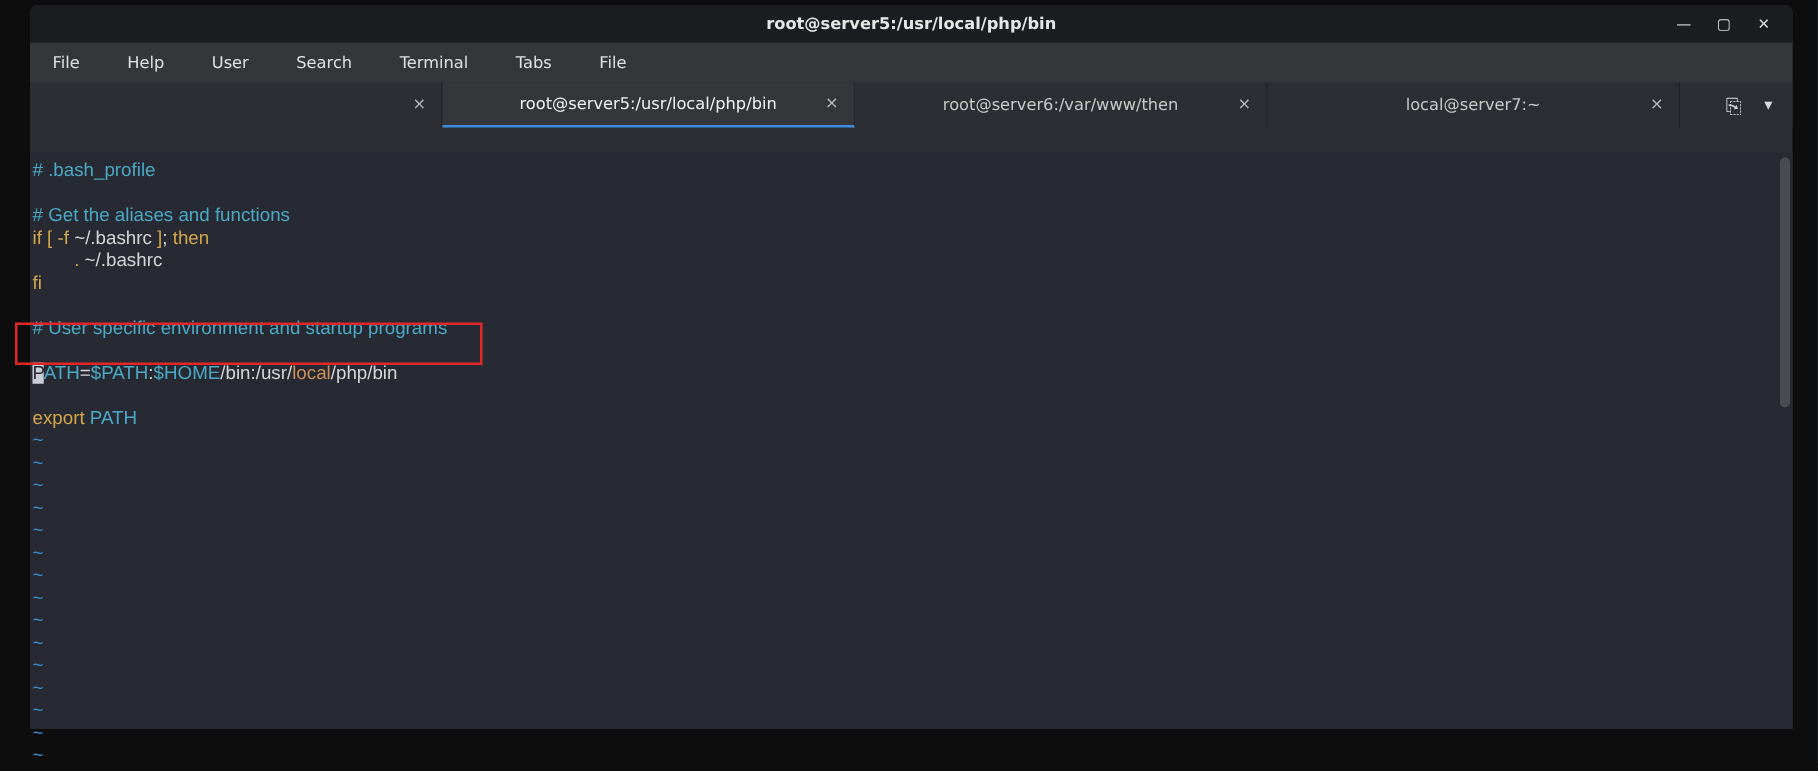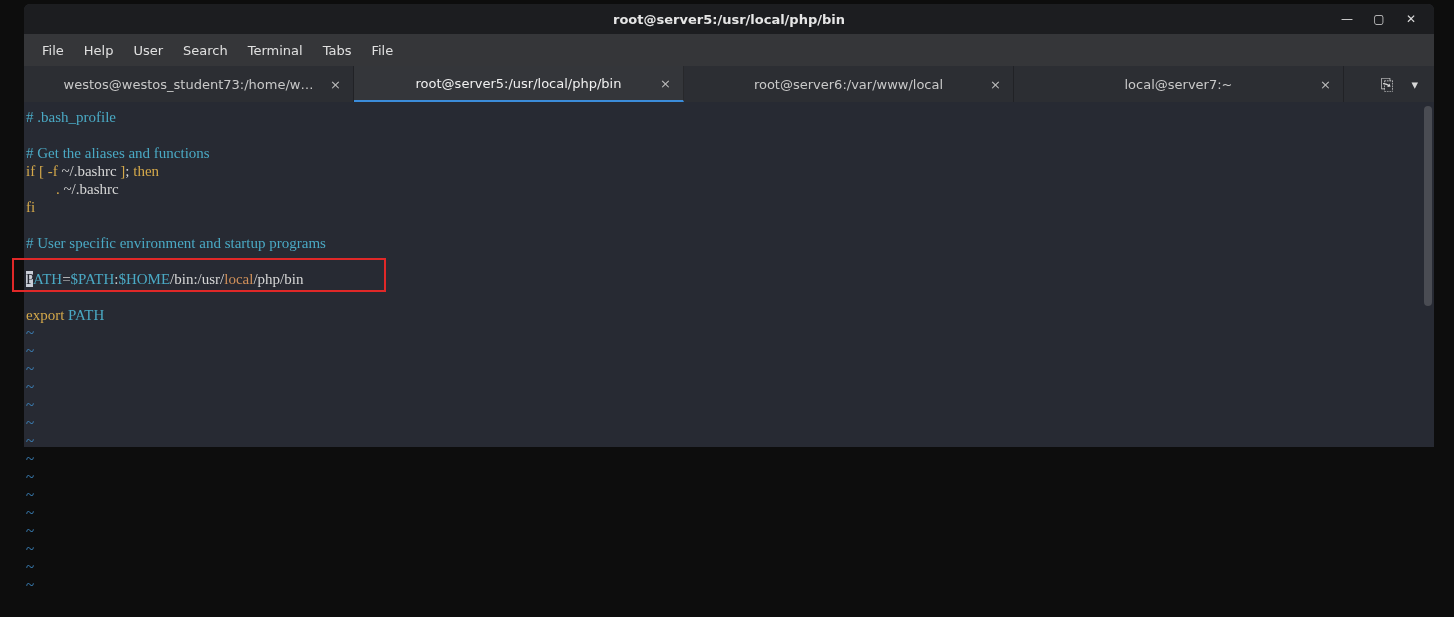--- a/index.html
+++ b/index.html
@@ -10,21 +10,21 @@
     color: #d0d0d0;
     width: 1454px;
     height: 617px;
     overflow: hidden;
   }
   .window {
     position: absolute;
     left: 24px;
     top: 4px;
     width: 1410px;
-    height: 443px;
+    height: 579px;
     background: #2c2e33;
     border-radius: 6px 6px 0 0;
     display: flex;
     flex-direction: column;
   }
   .titlebar {
     height: 30px;
     background: #1c1d20;
     display: flex;
     align-items: center;
@@ -56,21 +56,21 @@
     color: #dcdcdc;
     cursor: pointer;
     font-size: 12px;
   }
   .menubar {
     height: 32px;
     background: #353639;
     display: flex;
     align-items: center;
     padding: 0 8px;
-    gap: 0;
+    gap: 18px;
   }
   .menu-item {
     color: #e0e0e0;
     padding: 4px 10px;
     font-size: 13px;
     cursor: pointer;
   }
   .tabbar {
     height: 36px;
     background: #2c2e33;
@@ -118,24 +118,25 @@
     padding-right: 16px;
   }
   .tabbar-actions .act {
     color: #d8d8d8;
     cursor: pointer;
   }
   .terminal-area {
     flex: 1;
     background: #272a33;
     position: relative;
-    font-family: Liberation Serif, serif;
+    font-family: Liberation Sans, sans-serif;
     font-size: 15px;
     line-height: 18px;
     padding: 6px 0 0 0;
+    margin-top: 20px;
   }
   .terminal-content {
     position: absolute;
     left: 2px;
     top: 6px;
     right: 12px;
     white-space: pre;
     color: #d6d6d6;
   }
   .scrollbar {
@@ -186,29 +187,28 @@
     <div class="menu-item">Help</div>
     <div class="menu-item">User</div>
     <div class="menu-item">Search</div>
     <div class="menu-item">Terminal</div>
     <div class="menu-item">Tabs</div>
     <div class="menu-item">File</div>
   </div>
 
   <div class="tabbar">
     <div class="tab">
-      <span class="label">westos@westos_student73:/home/w…</span>
       <span class="close">×</span>
     </div>
     <div class="tab active">
       <span class="label">root@server5:/usr/local/php/bin</span>
       <span class="close">×</span>
     </div>
     <div class="tab">
-      <span class="label">root@server6:/var/www/local</span>
+      <span class="label">root@server6:/var/www/then</span>
       <span class="close">×</span>
     </div>
     <div class="tab">
       <span class="label">local@server7:~</span>
       <span class="close">×</span>
     </div>
     <div class="tabbar-actions">
       <span class="act" style="font-size:16px;">⎘</span>
       <span class="act">▾</span>
     </div>

